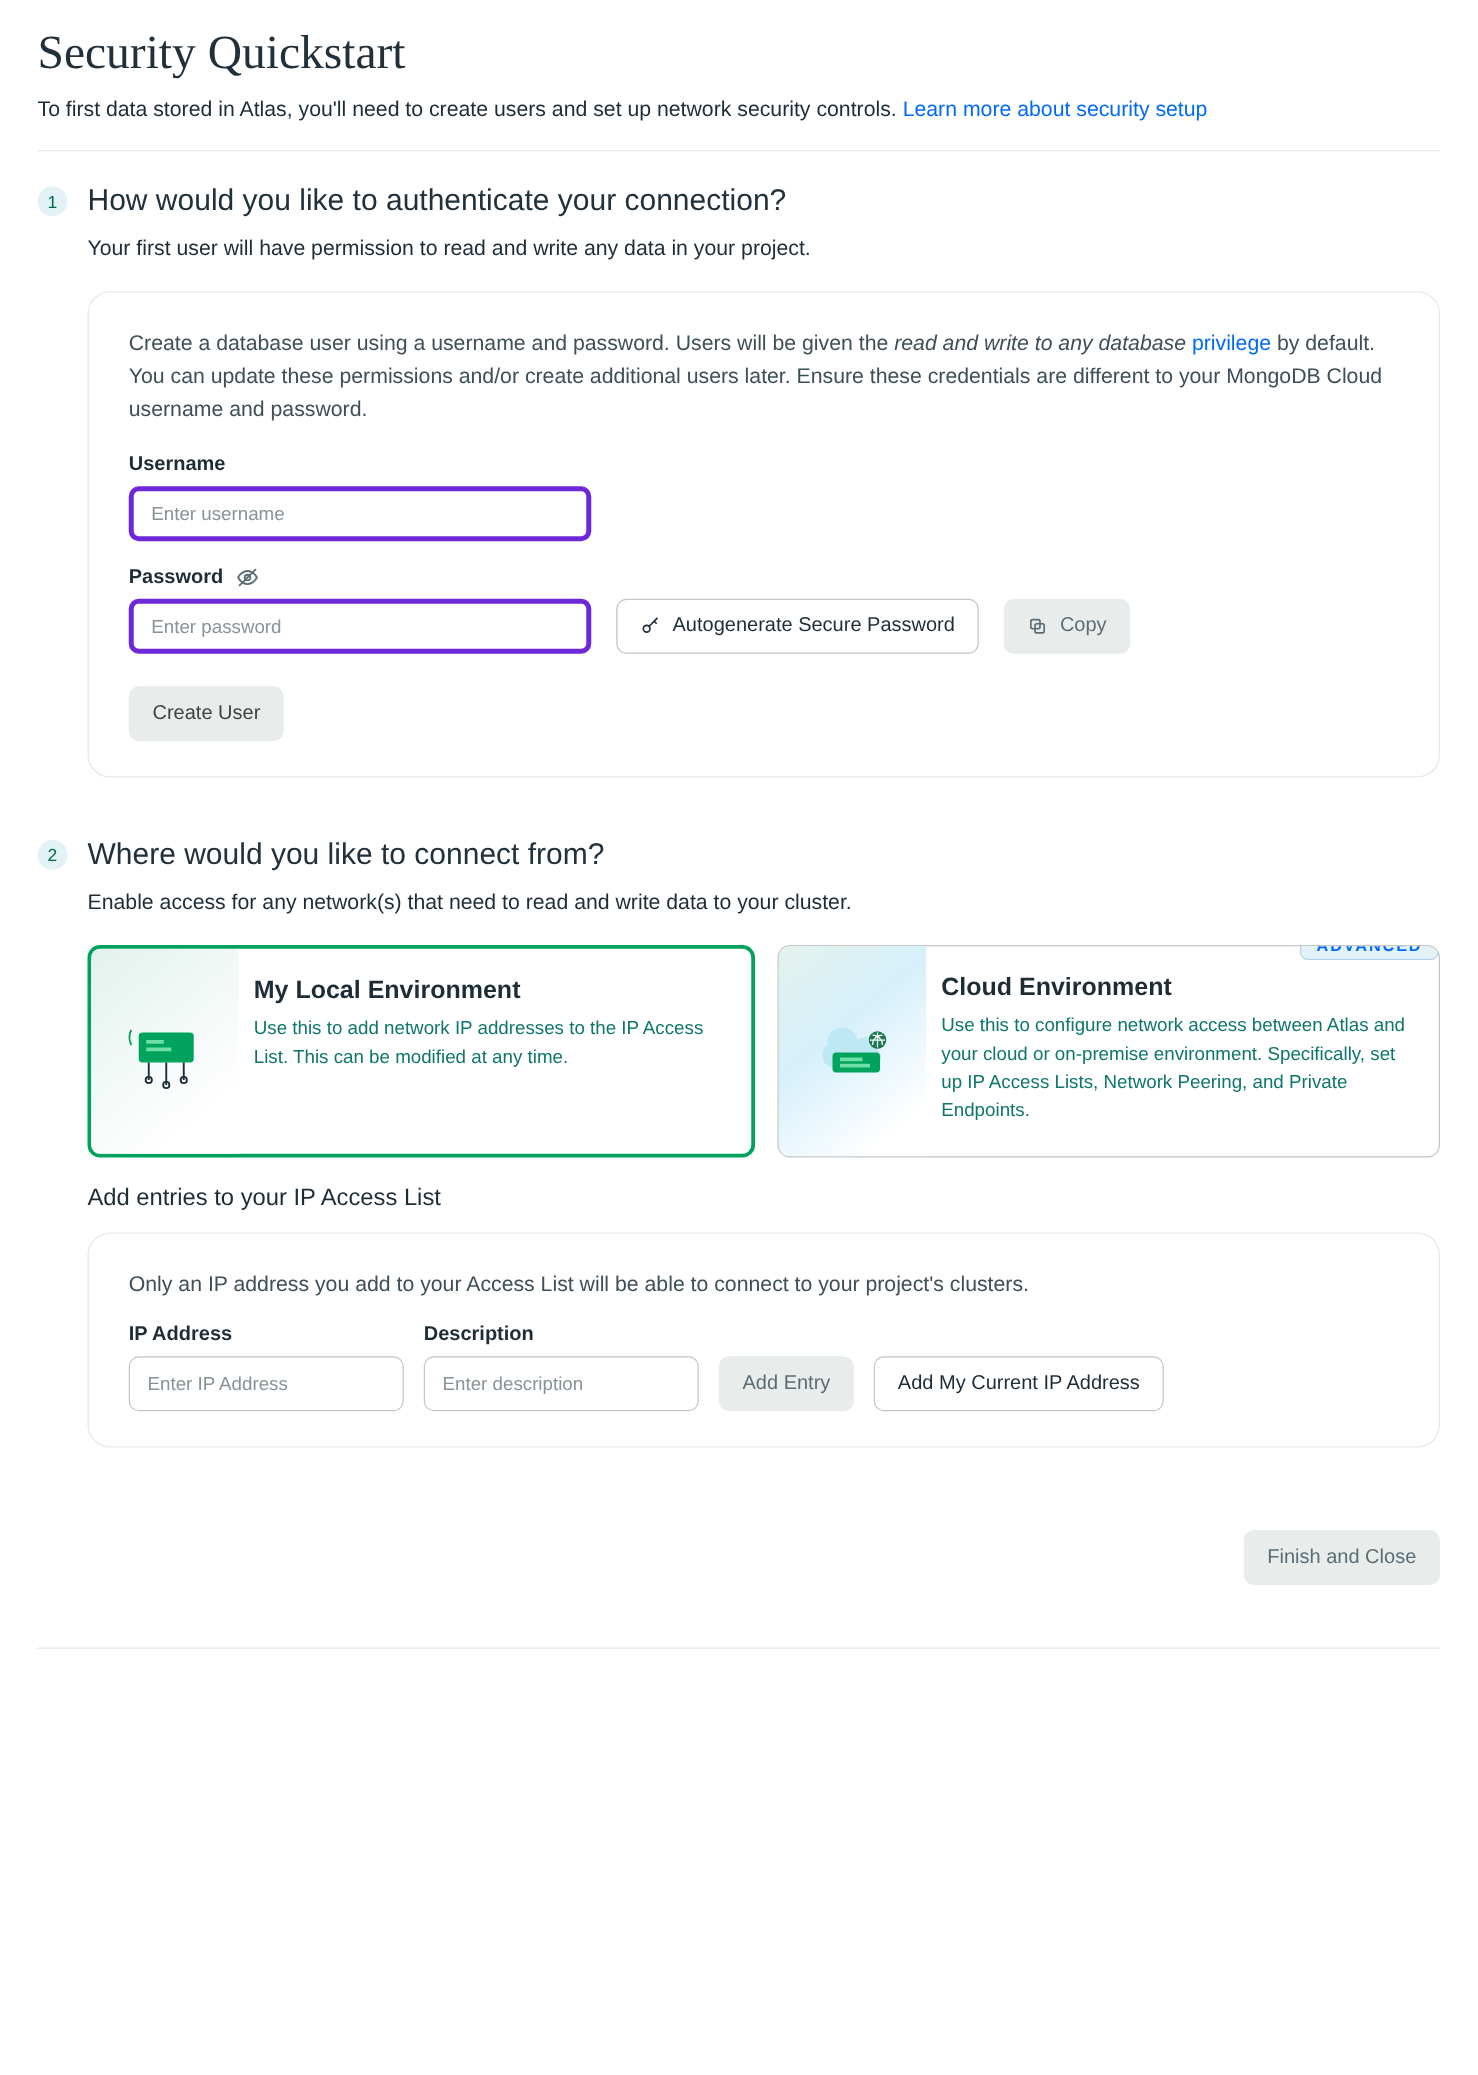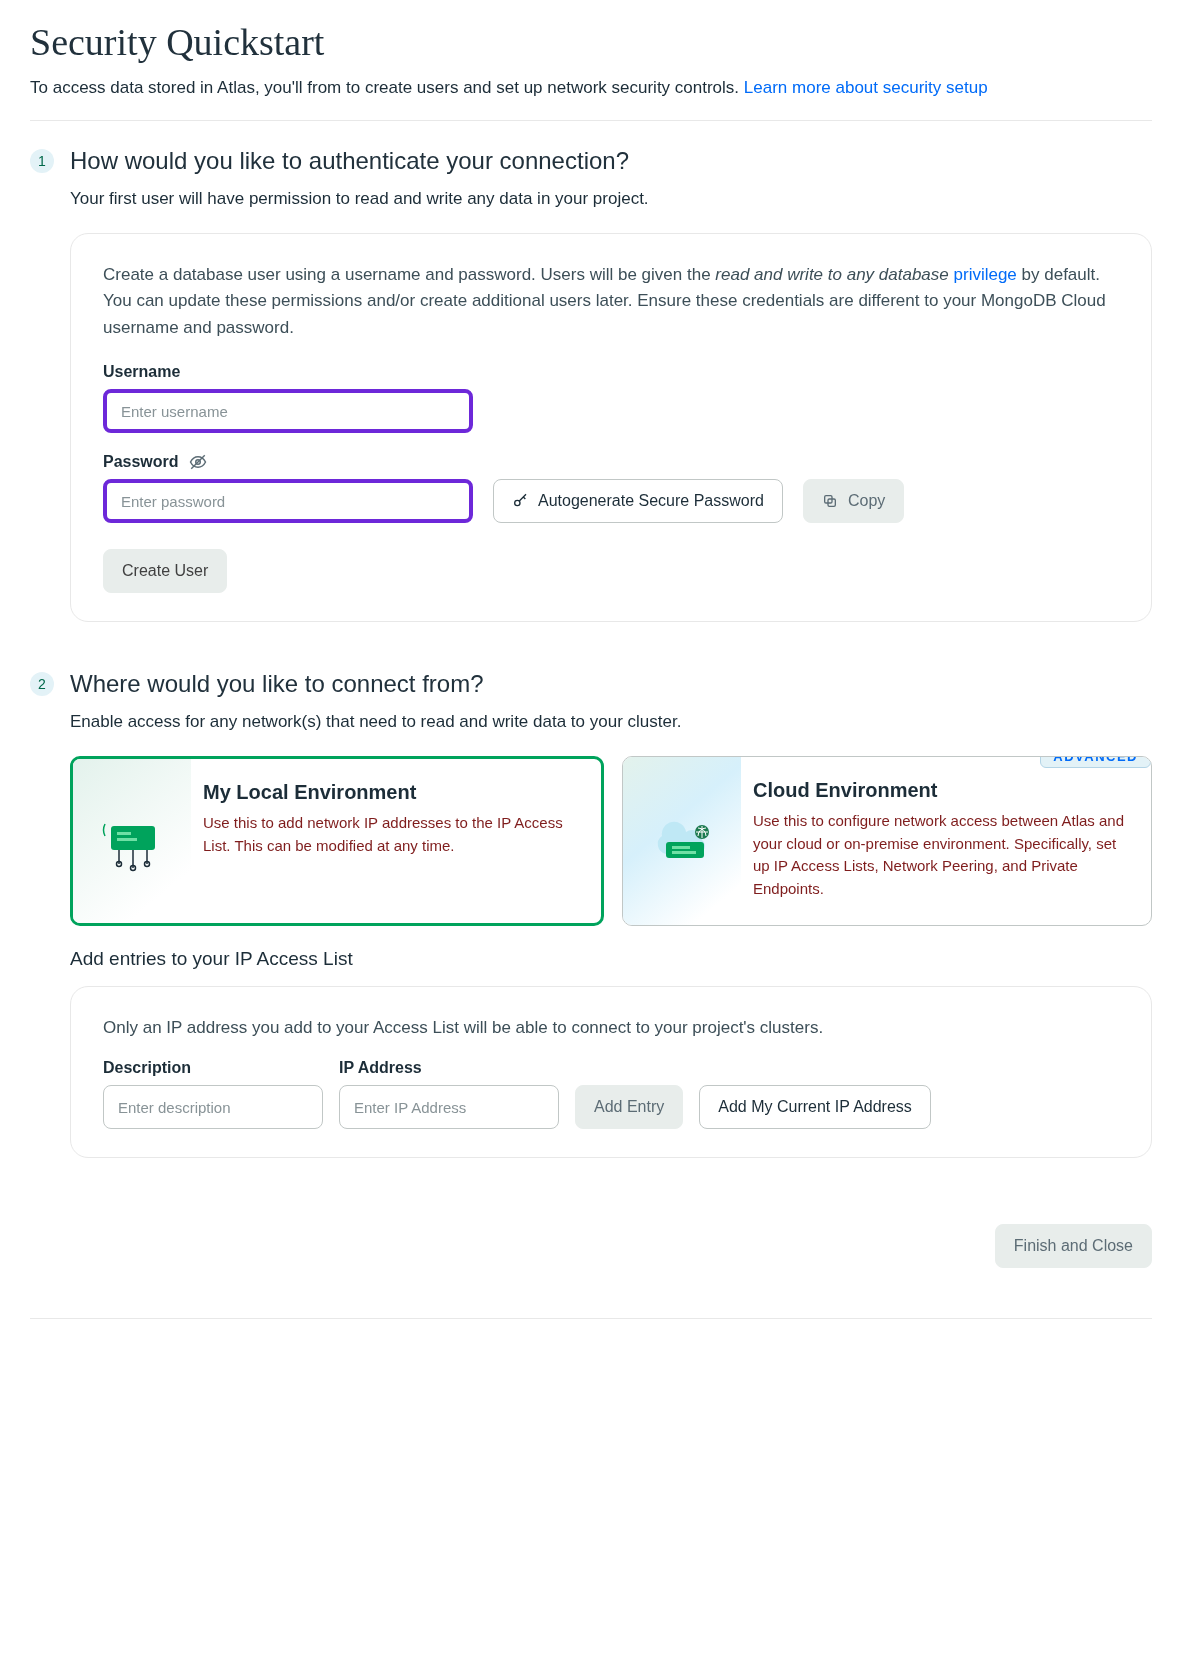--- a/index.html
+++ b/index.html
@@ -75,21 +75,21 @@
 
   .env-row { display: flex; gap: 18px; margin-left: 40px; margin-bottom: 22px; position: relative; }
   .env-card {
     flex: 1; border: 1px solid #c1c7c6; border-radius: 10px;
     padding: 22px 22px 22px 130px;
     position: relative; min-height: 170px; cursor: pointer;
     overflow: hidden;
   }
   .env-card.active { border: 3px solid #00a35c; }
   .env-title { font-size: 20px; font-weight: 700; color: #1c2d38; margin-bottom: 8px; }
-  .env-desc { font-size: 15px; color: #7f1d1d; line-height: 1.5; }
+  .env-desc { font-size: 15px; color: #0f766e; line-height: 1.5; }
   .env-illus {
     position: absolute; left: 0; top: 0; bottom: 0; width: 118px;
     background: linear-gradient(140deg, #e3f2ec 0%, #ffffff 80%);
     display:flex; align-items:center; justify-content:center;
   }
   .env-illus.cloud { background: linear-gradient(140deg, #e3f2ec 0%, #d6f0fb 40%, #ffffff 85%); }
   .adv-badge {
     position: absolute; top: -12px; right: 0;
     background: #e3f2f7; color: #016bf8;
     border: 1px solid #b3d4e6; border-radius: 6px;
@@ -104,21 +104,21 @@
   .hr-bottom { border-top:1px solid #e8e8e8; margin-top: 50px; }
   .eye-off {
     width:18px; height:18px; color:#5c6c75;
   }
 </style>
 </head>
 <body>
 
 <h1 class="page-title">Security Quickstart</h1>
 <p class="page-subtitle">
-  <span>To access data stored in Atlas, you'll from to create users and set up network security controls. </span>
+  <span>To first data stored in Atlas, you'll need to create users and set up network security controls. </span>
   <a class="link">Learn more about security setup</a>
 </p>
 
 <div class="section">
   <div class="section-header">
     <div class="step-badge">1</div>
     <div class="section-title">How would you like to authenticate your connection?</div>
   </div>
   <p class="section-desc">Your first user will have permission to read and write any data in your project.</p>
 
@@ -208,26 +208,26 @@
       <div class="env-desc">Use this to configure network access between Atlas and your cloud or on-premise environment. Specifically, set up IP Access Lists, Network Peering, and Private Endpoints.</div>
     </div>
   </div>
 
   <div class="ip-title">Add entries to your IP Access List</div>
 
   <div class="panel">
     <p class="panel-text" style="margin-bottom:18px">Only an IP address you add to your Access List will be able to connect to your project's clusters.</p>
     <div class="ip-grid">
       <div class="ip-col">
+        <div class="field-label">IP Address</div>
+        <input class="ip-input" type="text" placeholder="Enter IP Address" style="">
+      </div>
+      <div class="ip-col">
         <div class="field-label">Description</div>
         <input class="ip-input" type="text" placeholder="Enter description" style="">
-      </div>
-      <div class="ip-col">
-        <div class="field-label">IP Address</div>
-        <input class="ip-input" type="text" placeholder="Enter IP Address" style="">
       </div>
       <button class="btn disabled">Add Entry</button>
       <button class="btn">Add My Current IP Address</button>
     </div>
   </div>
 </div>
 
 <div class="footer-row">
   <button class="btn disabled">Finish and Close</button>
 </div>

